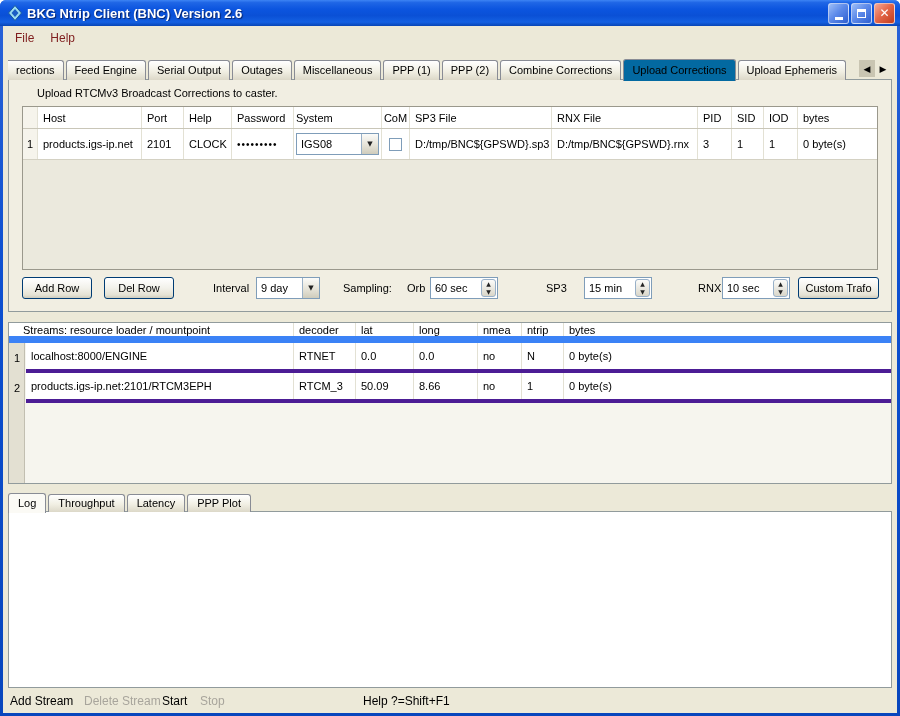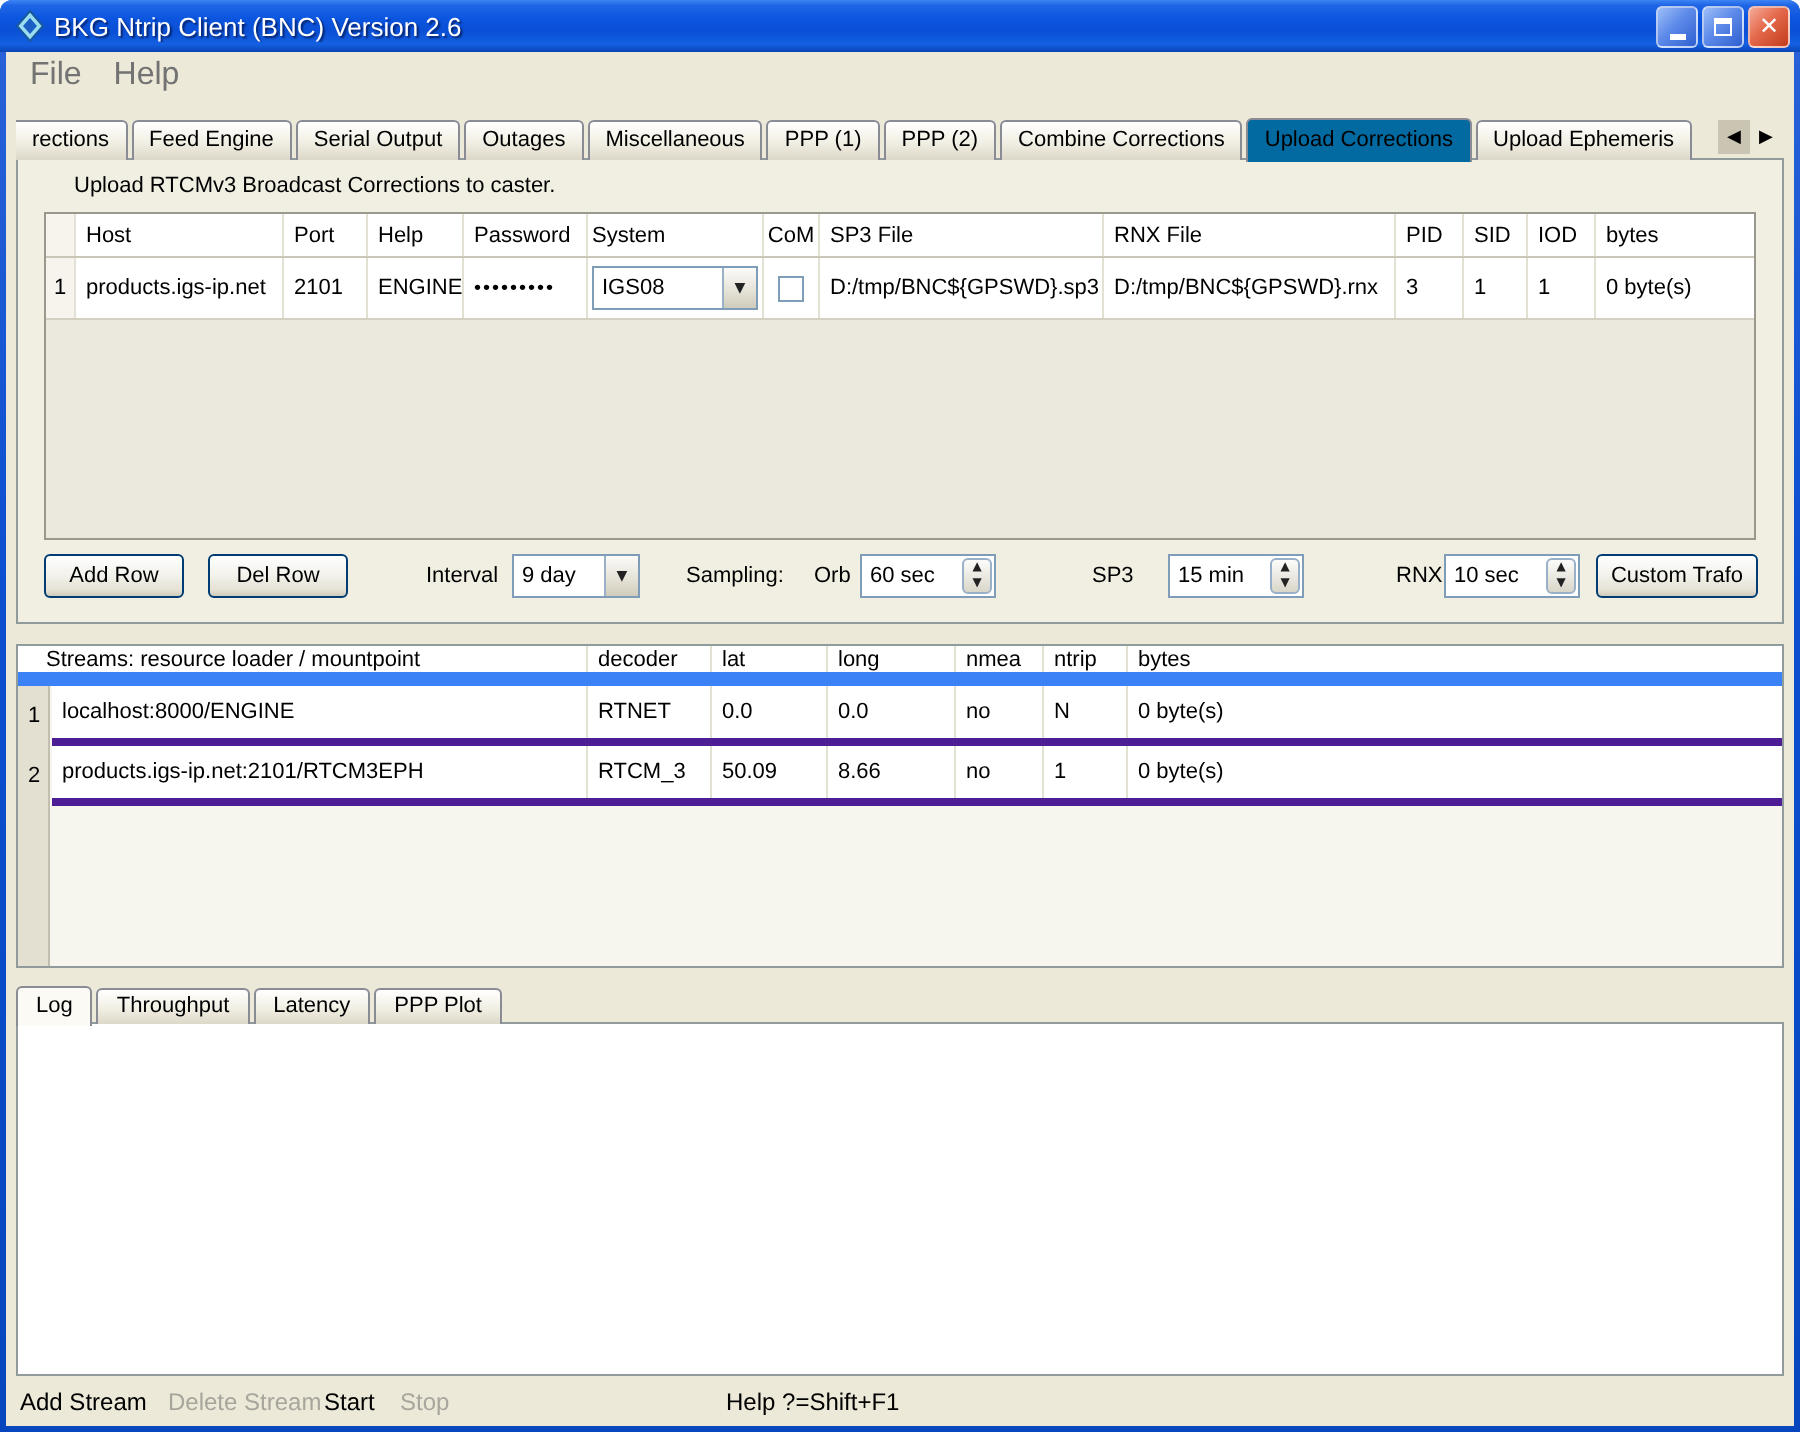--- a/index.html
+++ b/index.html
@@ -5,34 +5,34 @@
   * { box-sizing: border-box; margin: 0; padding: 0; }
   html,body { width:900px; height:716px; overflow:hidden; font-family:"Liberation Sans","DejaVu Sans",sans-serif; }
   .window { position:relative; width:900px; height:716px;
     background:linear-gradient(180deg,#2a63d8 0%,#0c4fd0 40%,#0846bd 100%);
     border-radius:6px 6px 0 0; }
   
   .titlebar { position:absolute; top:0; left:0; right:0; height:26px;
     background:linear-gradient(180deg,#3d84f4 0%,#1f66e6 10%,#0c55df 35%,#0a50d6 60%,#1460e2 85%,#0845b5 100%);
     border-radius:6px 6px 0 0; display:flex; align-items:center; padding:0 5px; }
   .title-icon { width:16px; height:16px; margin:0 4px 0 2px; display:inline-flex; }
-  .title-text { color:#fff; font-weight:normal; font-size:13px; text-shadow:1px 1px 1px rgba(0,0,30,.6); flex:1;
+  .title-text { color:#fff; font-weight:bold; font-size:13px; text-shadow:1px 1px 1px rgba(0,0,30,.6); flex:1;
     white-space:nowrap; overflow:hidden; }
   .win-btns { display:flex; gap:2px; }
   .wbtn { width:21px; height:21px; border-radius:3px; border:1px solid rgba(255,255,255,.6);
     display:flex; align-items:center; justify-content:center; }
   .wbtn.min,.wbtn.max { background:linear-gradient(135deg,#9dbef7 0%,#5e8bea 45%,#2e5fd0 100%); }
   .wbtn.close { background:linear-gradient(135deg,#f5a998 0%,#e4684a 45%,#c23c1d 100%); }
   .glyph-min { width:8px; height:3px; background:#fff; margin-top:10px; }
   .glyph-max { width:9px; height:9px; border:1px solid #fff; border-top:3px solid #fff; }
   .glyph-close { color:#fff; font-size:12px; font-weight:bold; font-family:"DejaVu Sans",sans-serif; line-height:1; }
   
   .client { position:absolute; top:26px; left:3px; right:3px; bottom:3px; background:#ECE9D8; overflow:hidden; }
   .menubar { position:absolute; top:0; left:0; right:0; height:24px; display:flex; align-items:center; padding:0 4px; }
-  .menu-item { color:#737373; font-size:16px; padding:3px 8px; }
+  .menu-item { color:#7f1d1d; font-size:12px; padding:3px 8px; }
   
   .tabbar { position:absolute; top:32px; left:5px; right:5px; height:22px; display:flex; align-items:flex-end; z-index:3; }
   .tab { height:20px; border:1px solid #898c95; border-bottom:none; border-radius:3px 3px 0 0;
     background:linear-gradient(180deg,#ffffff 0%,#f1efe3 55%,#dcd8c8 100%);
     padding:3px 8px 0 8px; margin-right:2px; font-size:11px; white-space:nowrap;margin-top:43px; }
   .tab.clipped { border-radius:0 3px 0 0; border-left:none; }
   .tab.active { height:22px; background:#0369a1; position:relative; top:1px; padding-top:4px; z-index:4; }
   .tab-scrolls { position:absolute; top:34px; right:6px; display:flex; z-index:5; }
   .tab-scroll { width:16px; height:17px; display:flex; align-items:center; justify-content:center;
     font-size:9px; color:#000; font-family:"DejaVu Sans",sans-serif; }
@@ -180,21 +180,21 @@
           <div class="cell w-rnx">RNX File</div>
           <div class="cell w-pid">PID</div>
           <div class="cell w-sid">SID</div>
           <div class="cell w-iod">IOD</div>
           <div class="cell w-bytes">bytes</div>
         </div>
         <div class="ut-row">
           <div class="cell w-num">1</div>
           <div class="cell w-host">products.igs-ip.net</div>
           <div class="cell w-port">2101</div>
-          <div class="cell w-mount">ENGINE</div>
+          <div class="cell w-mount">CLOCK</div>
           <div class="cell w-pass pass">•••••••••</div>
           <div class="cell w-sys">
             <div class="combo">
               <span class="combo-val">IGS08</span>
               <span class="combo-btn">▼</span>
             </div>
           </div>
           <div class="cell w-com">
             <div class="checkbox"></div>
           </div>

